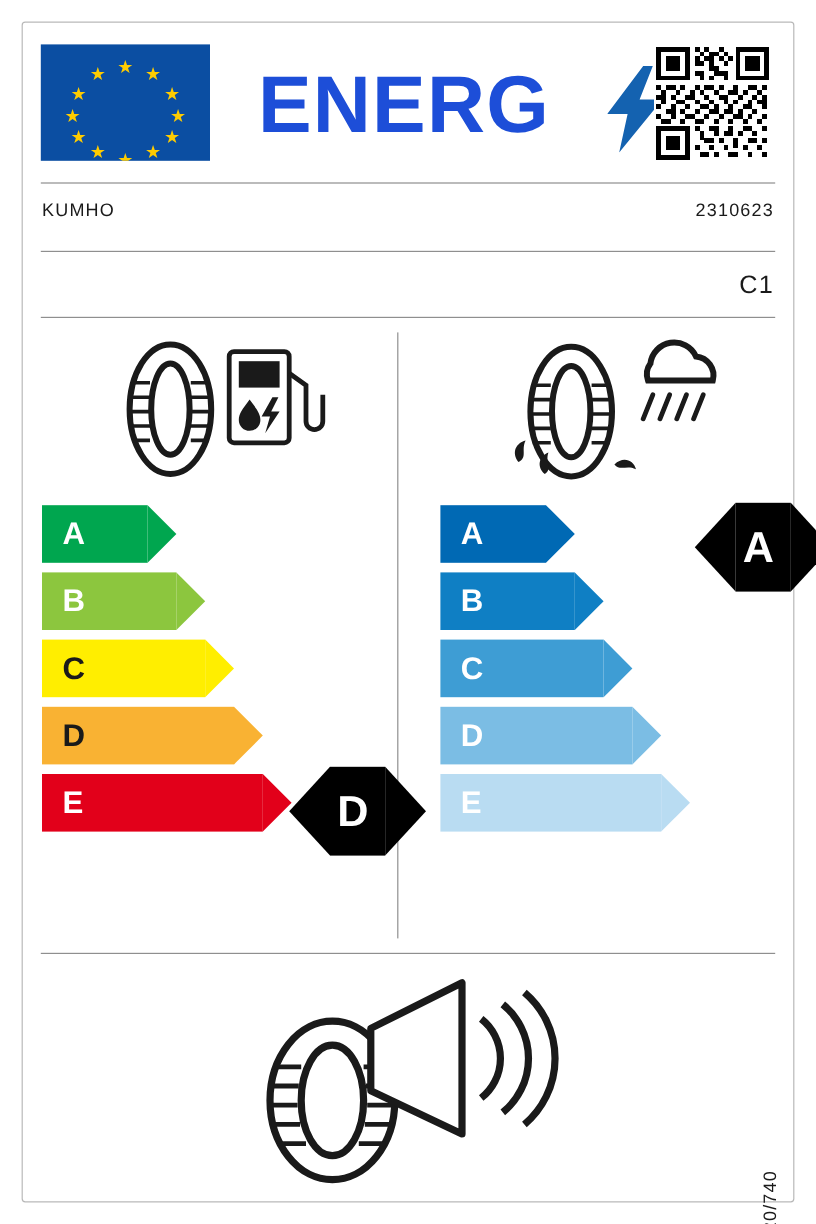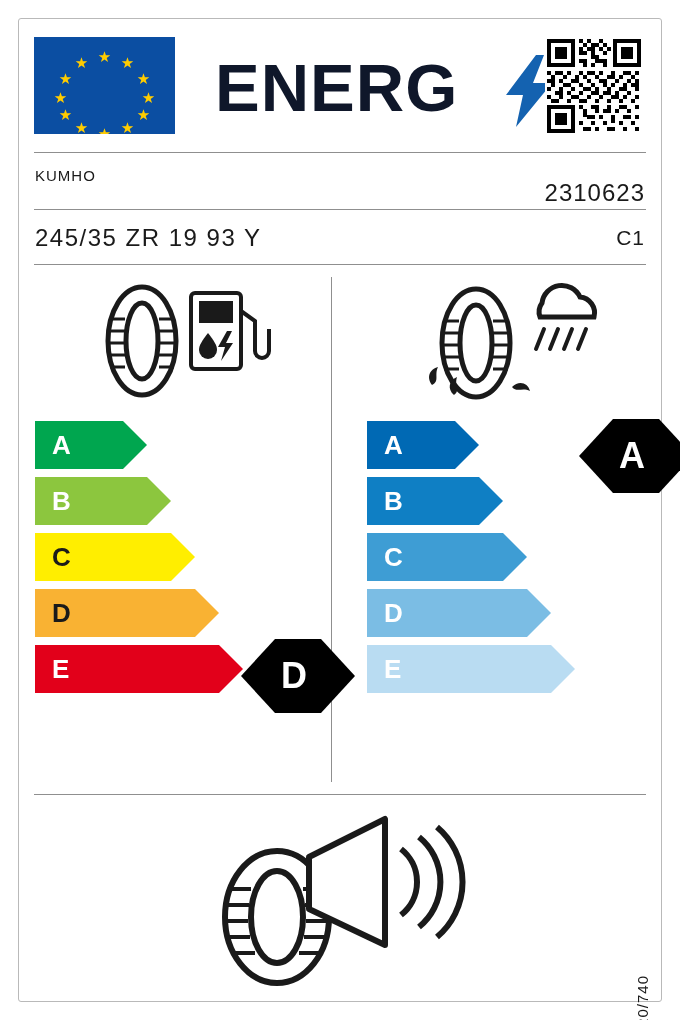--- a/index.html
+++ b/index.html
@@ -52,21 +52,21 @@
     height: 15px;
     text-align: center;
   }
   .energ-word {
     position: absolute;
     left: 196px;
     top: 30px;
     font-size: 67px;
     font-weight: bold;
     letter-spacing: 1px;
-    color: #0f172a;
+    color: #1d4ed8;
     font-family: "Liberation Sans", sans-serif;
   }
   .bolt {
     position: absolute;
     left: 487px;
     top: 36px;
     width: 46px;
     height: 72px;
   }
   .qr {
@@ -91,23 +91,22 @@
     position: absolute;
     left: 16px;
     top: 148px;
     font-size: 15px;
     letter-spacing: 1px;
   }
   .code {
     position: absolute;
     right: 16px;
     top: 148px;
-    font-size: 24px;
+    font-size: 15px;
     letter-spacing: 1px;
-    margin-top: 12px;
   }
   .tyre-size {
     position: absolute;
     left: 16px;
     top: 205px;
     font-size: 24px;
     letter-spacing: 1.5px;
   }
   .class-code {
     position: absolute;
@@ -404,21 +403,20 @@
     </div>
   </div>
 
   <div class="hline" style="top:133px;"></div>
 
   <div class="brand">KUMHO</div>
   <div class="code">2310623</div>
 
   <div class="hline" style="top:190px;"></div>
 
-  <div class="tyre-size">245/35 ZR 19 93 Y</div>
   <div class="class-code">C1</div>
 
   <div class="hline" style="top:245px;"></div>
 
   <div class="vline"></div>
 
   <div class="icon-fuel">
     <svg width="180" height="120" viewBox="0 0 180 120">
       <g>
         <ellipse cx="48" cy="60" rx="34" ry="54" fill="none" stroke="#1a1a1a" stroke-width="5"></ellipse>

